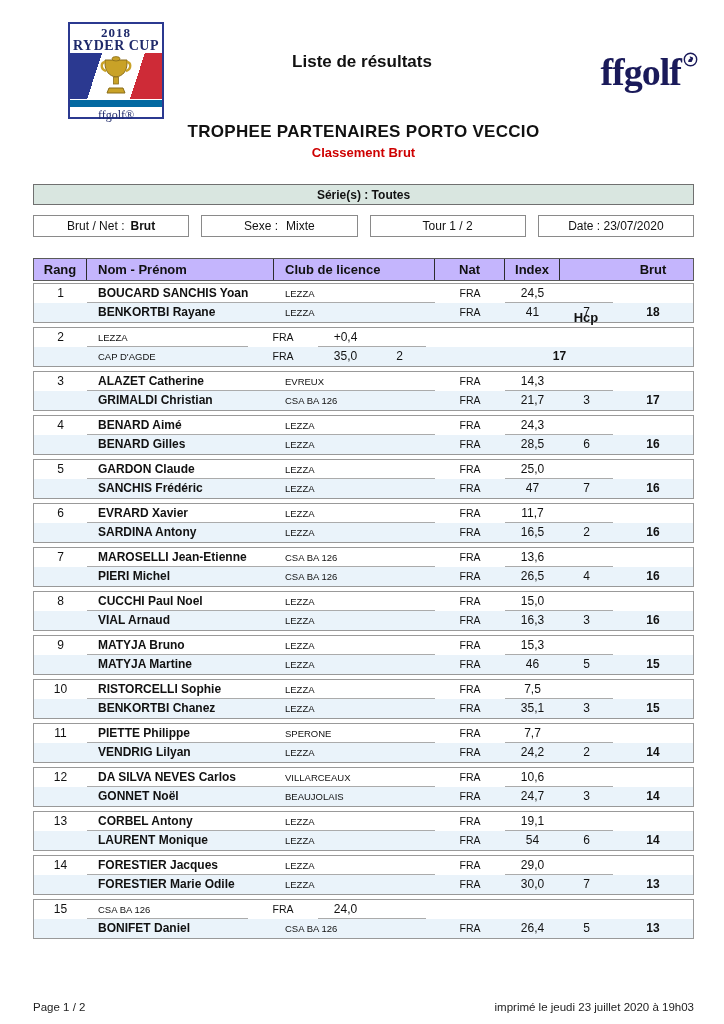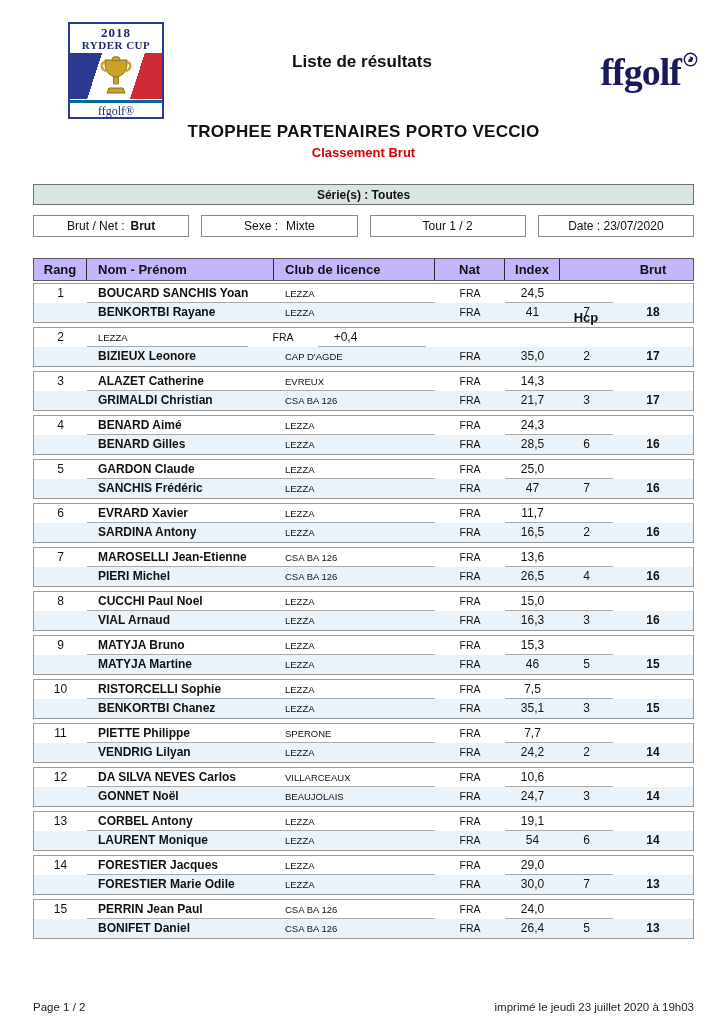--- a/index.html
+++ b/index.html
@@ -4,25 +4,25 @@
 <style>
   html,body{margin:0;padding:0;background:#fff;}
   .page{position:relative;width:724px;height:1024px;background:#fff;
         font-family:"Liberation Sans",sans-serif;color:#111;overflow:hidden;}
 
   
   .ryder-logo{position:absolute;left:68px;top:22px;width:96px;height:97px;
               border:2px solid #2B3990;background:#fff;box-sizing:border-box;
               font-family:"Liberation Serif",serif;color:#1F2A6B;text-align:center;}
   .ry-year{font-size:13px;font-weight:bold;letter-spacing:1px;padding-top:2px;line-height:14px;}
-  .ry-event{font-size:11px;font-weight:bold;letter-spacing:.5px;line-height:11px;}
+  .ry-event{font-size:14px;font-weight:bold;letter-spacing:.5px;line-height:11px;}
   .ry-flag{position:relative;height:46px;margin-top:2px;
            background:linear-gradient(108deg,#2B3990 0 30%,#ffffff 30% 70%,#CE2B37 70% 100%);}
   .ry-flag svg{position:absolute;left:50%;top:50%;transform:translate(-50%,-50%);}
-  .ry-brand{font-size:12px;border-top:3px solid #0369a1;margin-top:1px;line-height:17px;}
+  .ry-brand{font-size:12px;border-top:7px solid #0369a1;margin-top:1px;line-height:17px;}
   .doc-title{position:absolute;left:0;top:52px;width:100%;text-align:center;
              font-size:17px;font-weight:bold;}
   .ffgolf-logo{position:absolute;right:26px;top:34px;color:#1A1A5A;
                font-family:"Liberation Serif",serif;font-weight:bold;font-size:38px;
                letter-spacing:-1px;line-height:40px;}
   .ffgolf-logo .reg-circle{display:inline-block;vertical-align:18px;margin-left:2px;}
 
   
   .content{position:absolute;left:33px;top:122px;width:661px;}
   .comp-title{text-align:center;font-size:17px;font-weight:bold;letter-spacing:.3px;line-height:20px;}
@@ -159,21 +159,20 @@
     <div class="prow row-a" data-name="player-row">
       <div class="cell c-rank" data-name="rank-cell">2</div>
       <div class="cell c-club" data-name="player-club-cell">LEZZA</div>
       <div class="cell c-nat" data-name="player-nat-cell">FRA</div>
       <div class="cell c-index" data-name="player-index-cell">+0,4</div>
       <div class="cell c-hcp" data-name="player-hcp-cell"></div>
       <div class="cell c-brut" data-name="player-brut-cell"></div>
     </div>
     <div class="prow row-b" data-name="player-row">
       <div class="cell c-rank" data-name="rank-cell-empty"></div>
-      <div class="cell c-name" data-name="player-name-cell">BIZIEUX Leonore</div>
       <div class="cell c-club" data-name="player-club-cell">CAP D'AGDE</div>
       <div class="cell c-nat" data-name="player-nat-cell">FRA</div>
       <div class="cell c-index" data-name="player-index-cell">35,0</div>
       <div class="cell c-hcp" data-name="player-hcp-cell">2</div>
       <div class="cell c-brut" data-name="player-brut-cell">17</div>
     </div>
   </div>
 
   <div class="block" data-name="rank-block">
     <div class="prow row-a" data-name="player-row">
@@ -423,21 +422,20 @@
       <div class="cell c-nat" data-name="player-nat-cell">FRA</div>
       <div class="cell c-index" data-name="player-index-cell">30,0</div>
       <div class="cell c-hcp" data-name="player-hcp-cell">7</div>
       <div class="cell c-brut" data-name="player-brut-cell">13</div>
     </div>
   </div>
 
   <div class="block" data-name="rank-block">
     <div class="prow row-a" data-name="player-row">
       <div class="cell c-rank" data-name="rank-cell">15</div>
-      <div class="cell c-name" data-name="player-name-cell">PERRIN Jean Paul</div>
       <div class="cell c-club" data-name="player-club-cell">CSA BA 126</div>
       <div class="cell c-nat" data-name="player-nat-cell">FRA</div>
       <div class="cell c-index" data-name="player-index-cell">24,0</div>
       <div class="cell c-hcp" data-name="player-hcp-cell"></div>
       <div class="cell c-brut" data-name="player-brut-cell"></div>
     </div>
     <div class="prow row-b" data-name="player-row">
       <div class="cell c-rank" data-name="rank-cell-empty"></div>
       <div class="cell c-name" data-name="player-name-cell">BONIFET Daniel</div>
       <div class="cell c-club" data-name="player-club-cell">CSA BA 126</div>

